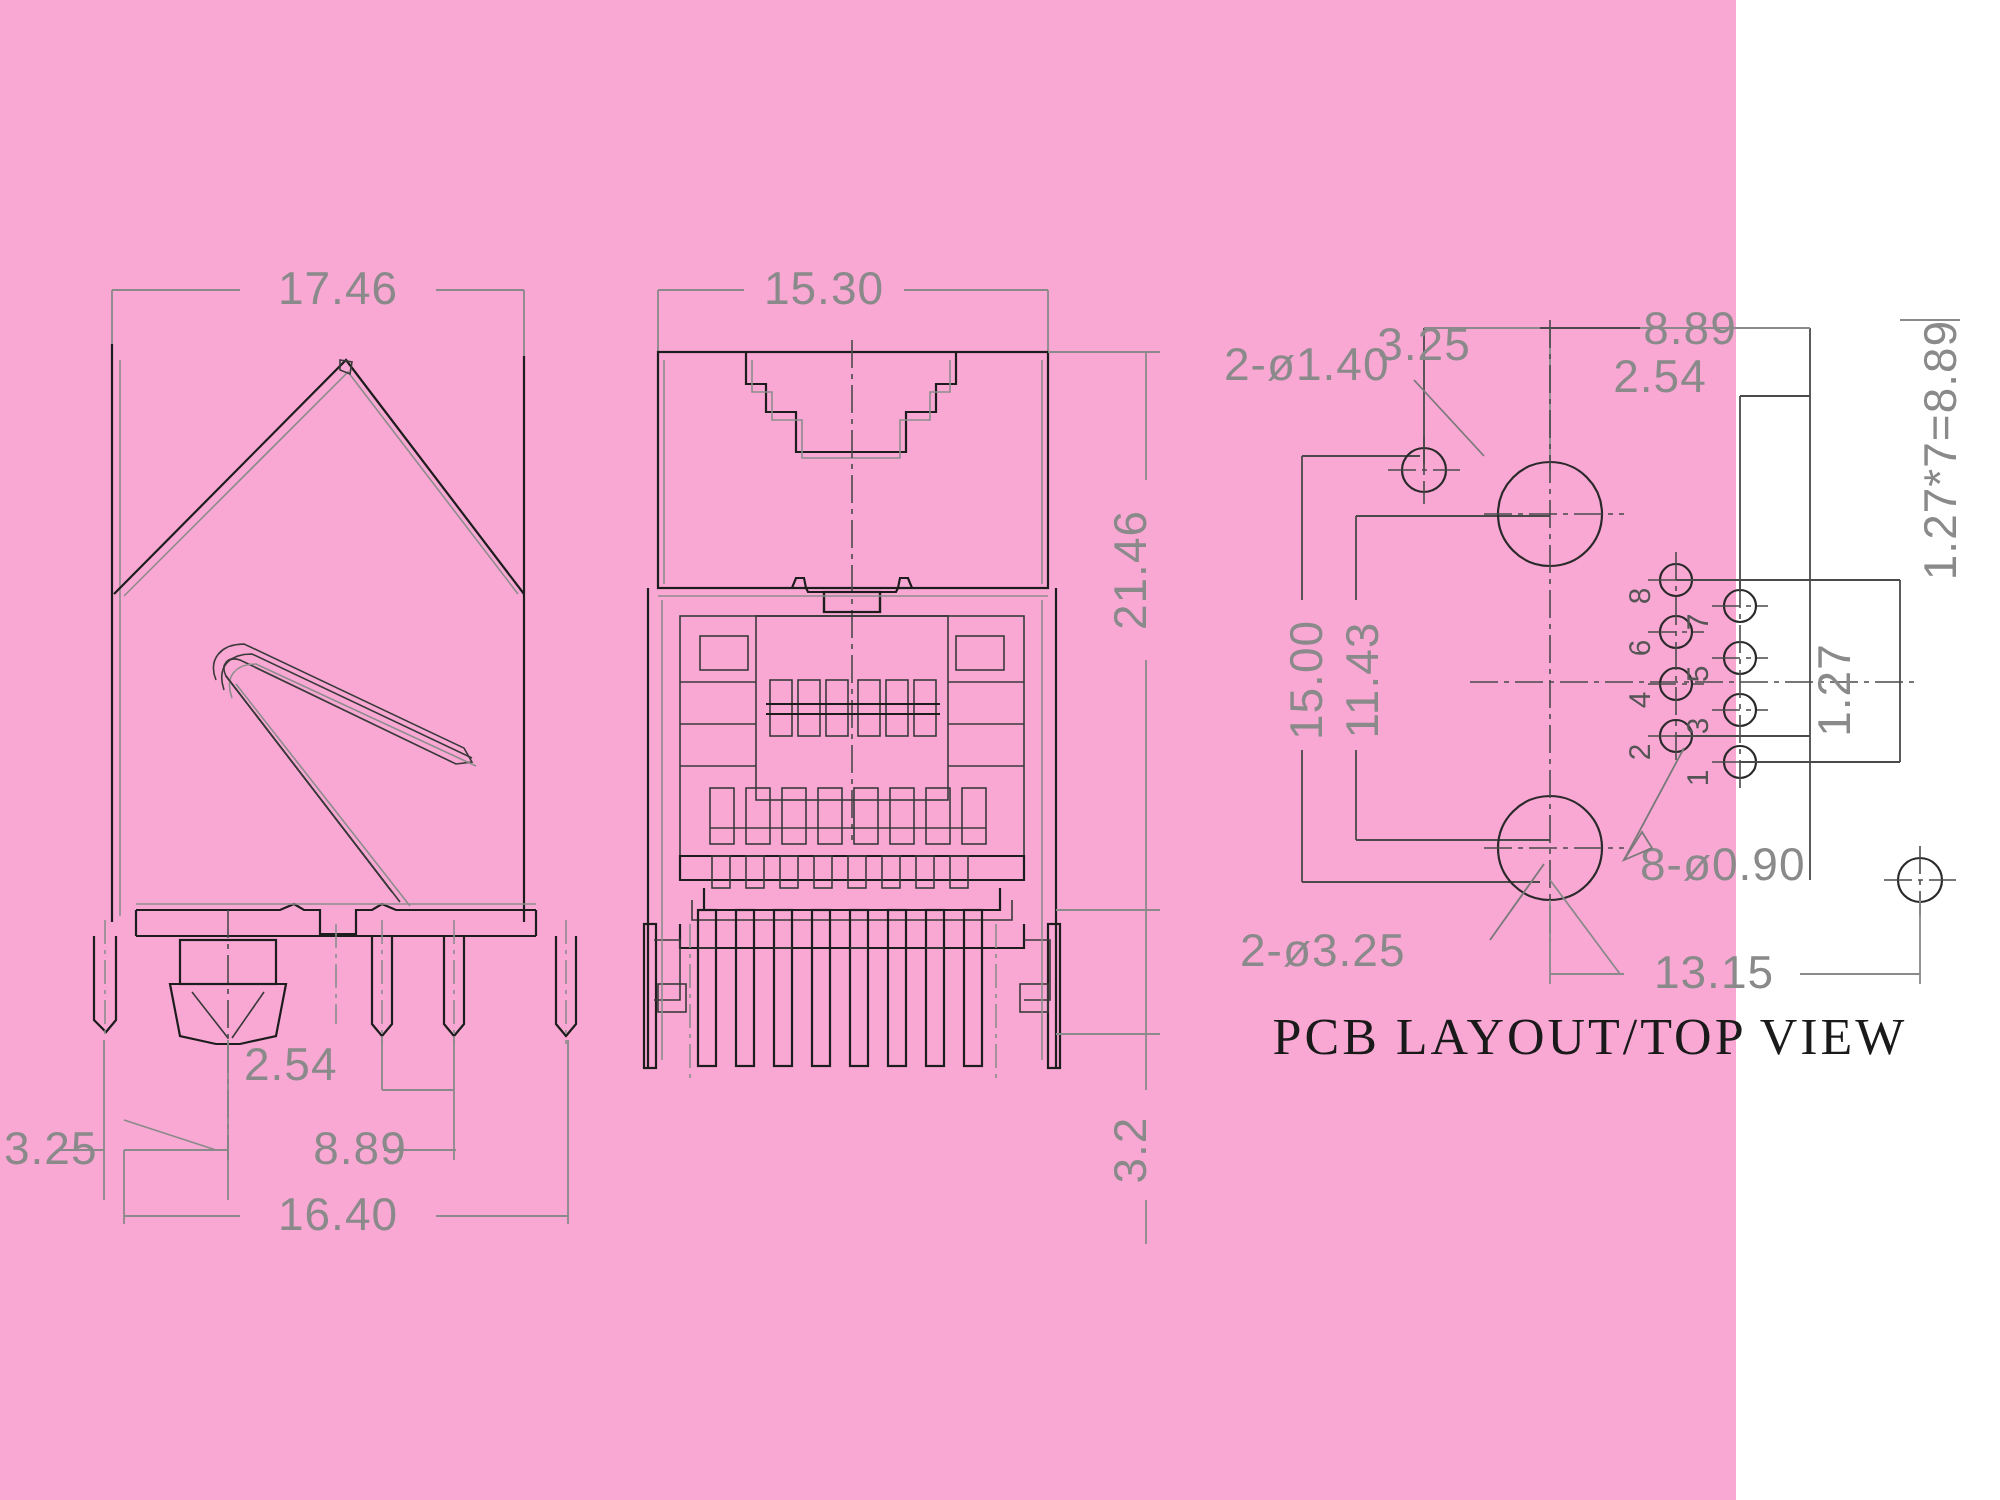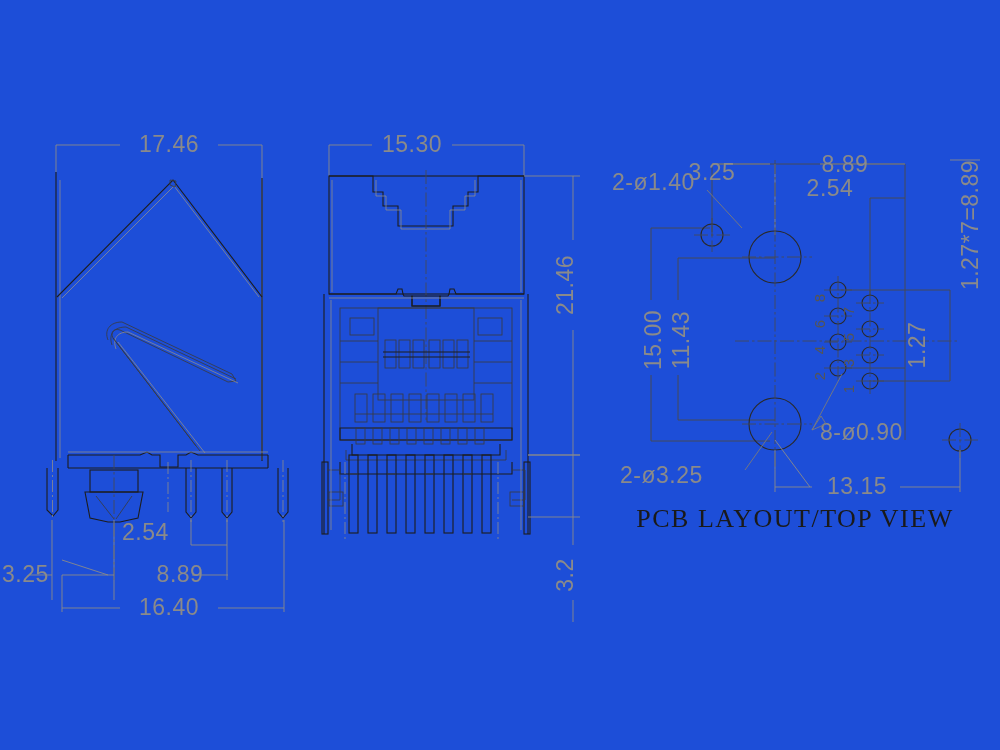--- a/index.html
+++ b/index.html
@@ -2,21 +2,21 @@
 <html><head>
 <meta charset="utf-8">
 <title>RJ45 Connector Technical Drawing</title>
 <style>
   html,body{margin:0;padding:0;background:#ffffff;}
   body{
     width:1000px;height:750px;
     font-family:"Liberation Serif", serif;
     overflow:hidden;
   }
-  #sheet{position:relative;width:1000px;height:750px;background:#1d4ed8;}
+  #sheet{position:relative;width:868px;height:750px;background:#f9a8d4;}
   svg{display:block;}
   .dimtxt{
     font-family:"Liberation Sans", sans-serif;
     fill:#8a8a8a;
     font-size:23px;
     letter-spacing:0.5px;
   }
   .pinnum{
     font-family:"Liberation Sans", sans-serif;
     fill:#555;

